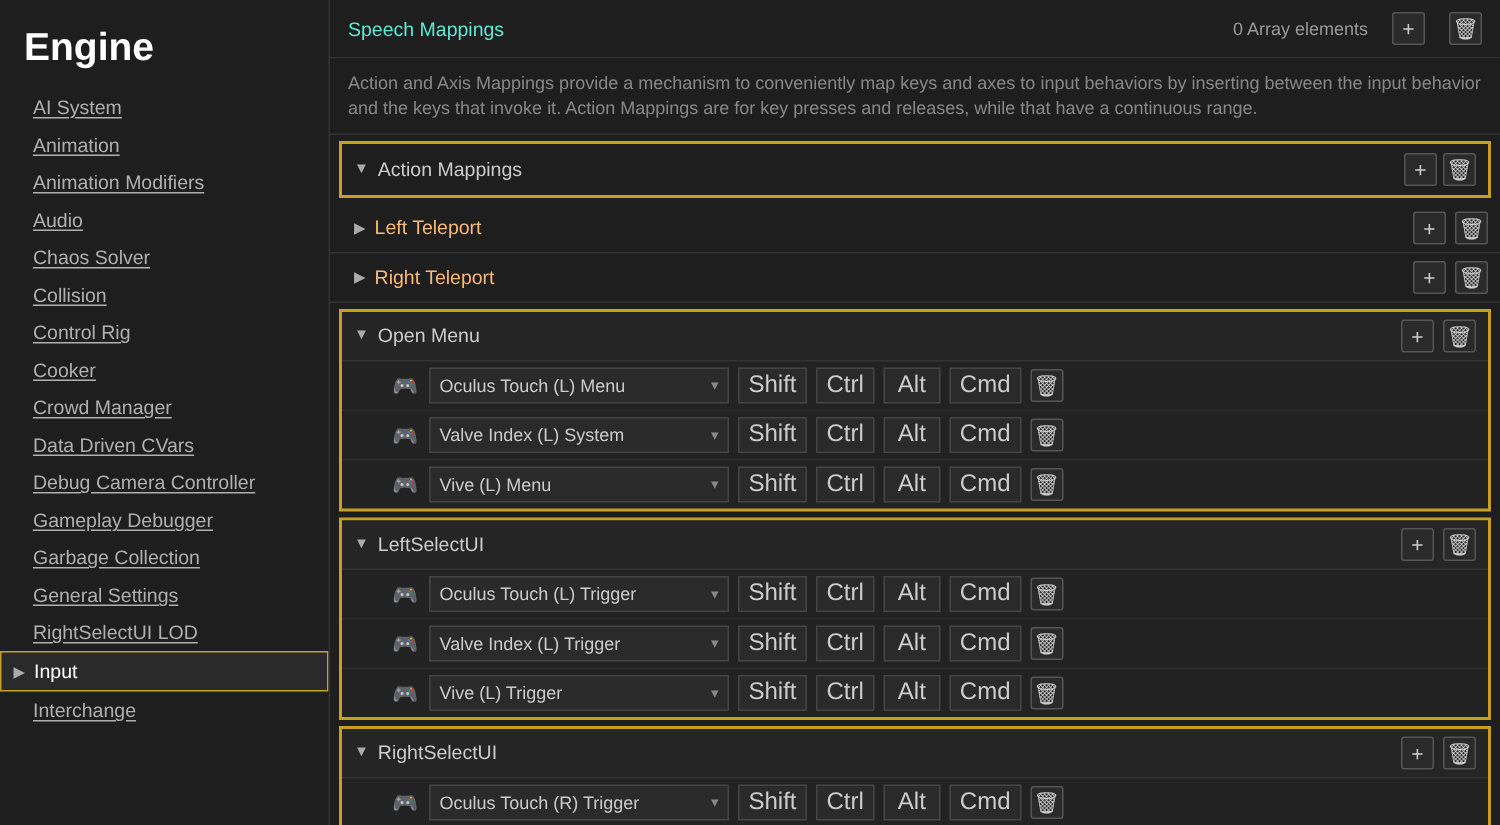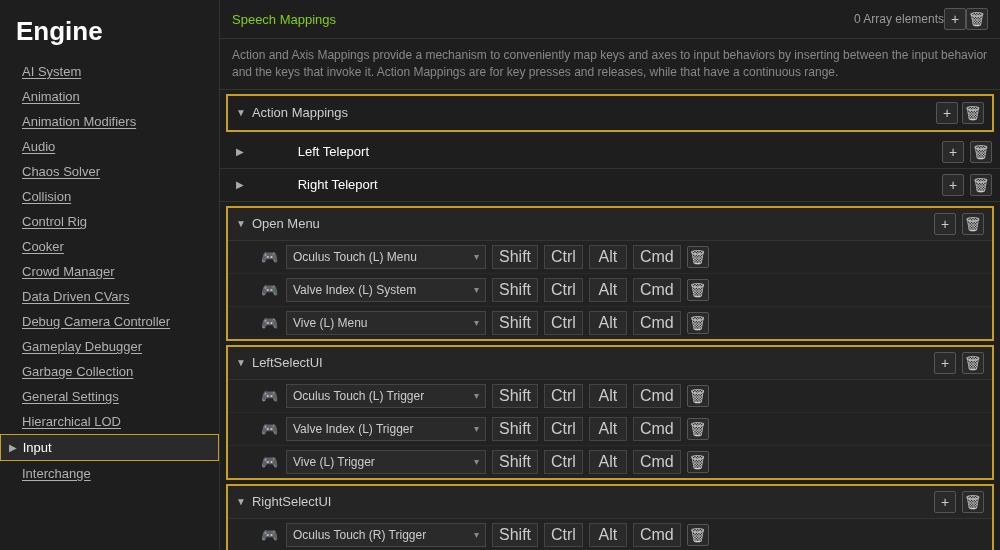--- a/index.html
+++ b/index.html
@@ -62,22 +62,22 @@
 
     
     .speech-row {
       display: flex;
       align-items: center;
       justify-content: space-between;
       padding: 8px 12px;
       border-bottom: 1px solid #333;
       background: #1e1e1e;
     }
-    .speech-label { color: #84cc16; }
-    .speech-right { display: flex; align-items: center; gap: 0; color: #999; font-size: 12px; justify-content: space-between; }
+    .speech-label { color: #5eead4; }
+    .speech-right { display: flex; align-items: center; gap: 16px; color: #999; font-size: 12px; justify-content: space-between; }
     .icon-btn {
       width: 22px; height: 22px;
       border: 1px solid #555;
       background: #2a2a2a;
       color: #ccc;
       cursor: pointer;
       display: flex; align-items: center; justify-content: center;
       font-size: 14px;
       border-radius: 2px;
     }
@@ -171,21 +171,21 @@
       cursor: pointer;
     }
 
     .simple-mapping {
       display: flex;
       align-items: center;
       padding: 5px 8px 5px 16px;
       border-bottom: 1px solid #333;
       gap: 6px;
     }
-    .simple-mapping-title { color: #ffffff; flex: 1; margin-left: 48px; }
+    .simple-mapping-title { color: #fdba74; flex: 1; }
 
     ::-webkit-scrollbar { width: 8px; }
     ::-webkit-scrollbar-track { background: #1a1a1a; }
     ::-webkit-scrollbar-thumb { background: #444; border-radius: 4px; }
   </style>
 </head>
 <body>
 
 <div class="sidebar">
   <div class="sidebar-title">Engine</div>
@@ -197,21 +197,21 @@
       <div class="sidebar-item">Chaos Solver</div>
       <div class="sidebar-item">Collision</div>
       <div class="sidebar-item">Control Rig</div>
       <div class="sidebar-item">Cooker</div>
       <div class="sidebar-item">Crowd Manager</div>
       <div class="sidebar-item">Data Driven CVars</div>
       <div class="sidebar-item">Debug Camera Controller</div>
       <div class="sidebar-item">Gameplay Debugger</div>
       <div class="sidebar-item">Garbage Collection</div>
       <div class="sidebar-item">General Settings</div>
-      <div class="sidebar-item">Hierarchical LOD</div>
+      <div class="sidebar-item">RightSelectUI LOD</div>
       <div class="sidebar-item active"><span class="arrow">▶</span>Input</div>
       <div class="sidebar-item">Interchange</div>
     </div>
 </div>
 
 <div class="main">
 
   <div class="speech-row">
     <span class="speech-label">Speech Mappings</span>
     <div class="speech-right">

